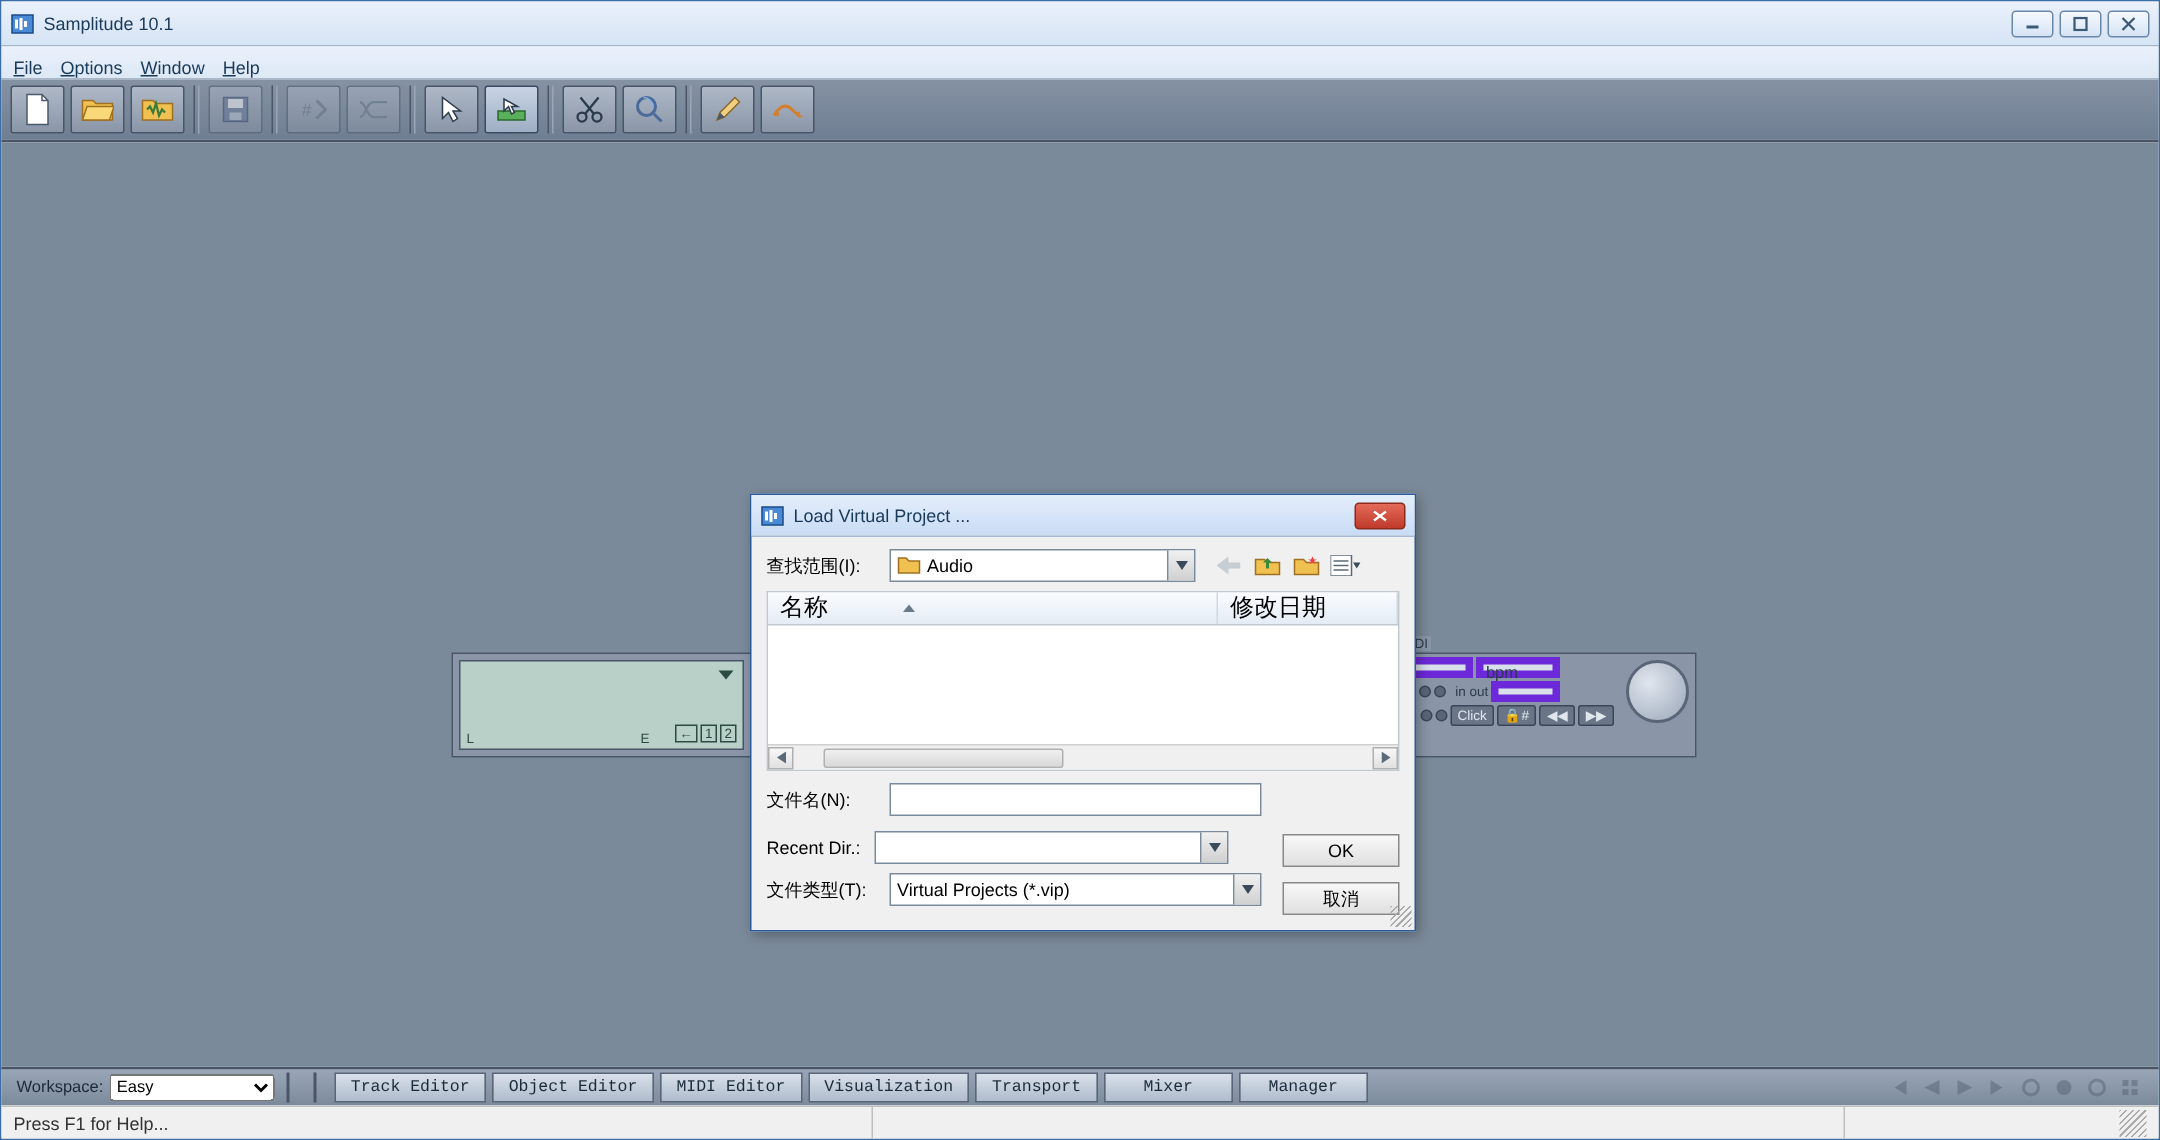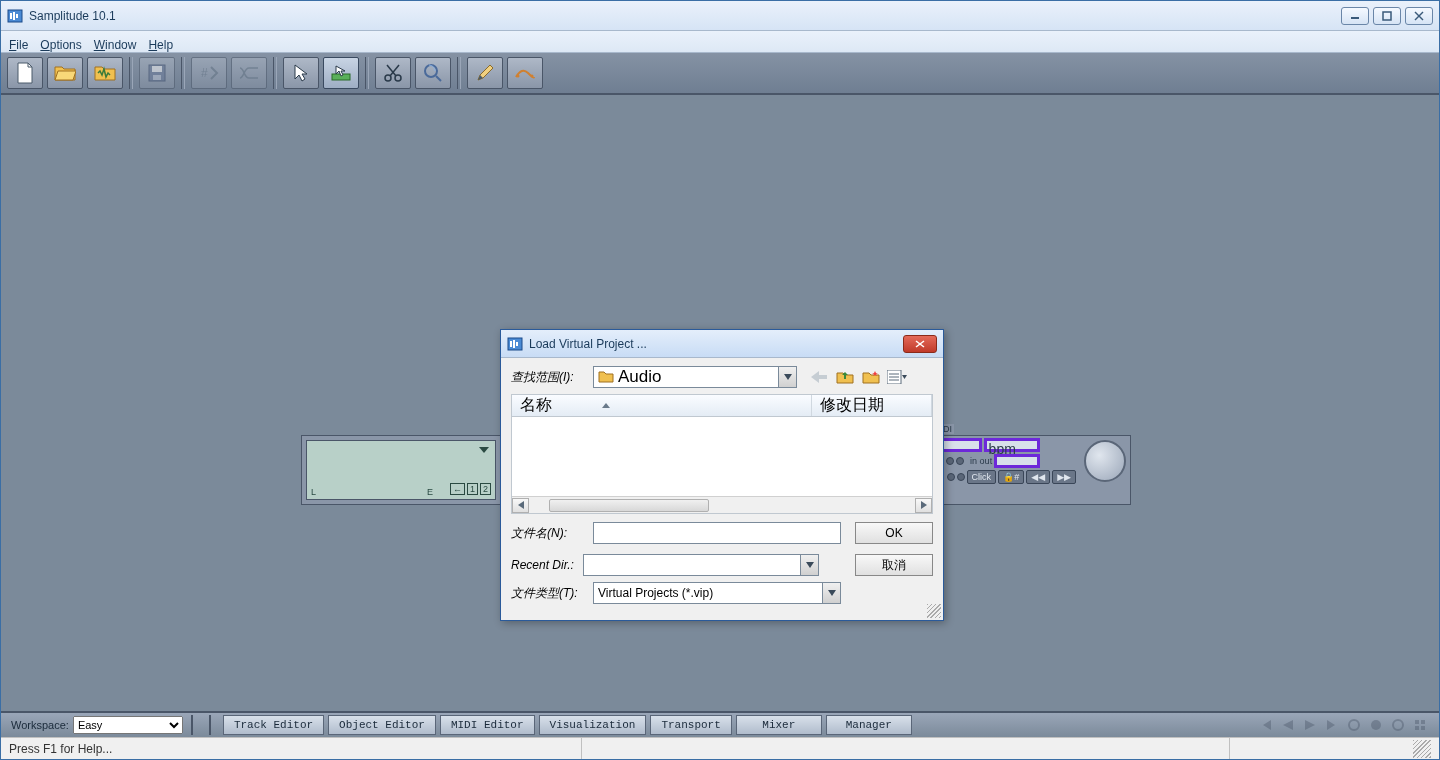--- a/index.html
+++ b/index.html
@@ -31,21 +31,21 @@
 .transport-strip .lcd { width: 190px; height: 60px; margin: 4px; background: #b8d0c8; border: 1px solid #4a5668; position: relative; }
 .transport-strip .lcd .corner { position: absolute; right: 4px; bottom: 4px; font-size: 9px; color: #2a4a42; display: flex; gap: 2px; }
 .transport-strip .lcd .corner span { border: 1px solid #2a4a42; padding: 0 2px; }
 .transport-strip .lcd .l { position: absolute; left: 4px; bottom: 2px; font-size: 9px; color: #2a4a42; }
 .transport-strip .lcd .e { position: absolute; left: 120px; bottom: 2px; font-size: 9px; color: #2a4a42; }
 .transport-strip .lcd .tri { position: absolute; right: 6px; top: 6px; width: 0; height: 0; border-left: 5px solid transparent; border-right: 5px solid transparent; border-top: 6px solid #2a4a42; }
 .transport-right { position: absolute; right: 4px; top: 2px; display: flex; gap: 4px; align-items: center; }
 .knob { width: 42px; height: 42px; border-radius: 50%; background: radial-gradient(circle at 35% 35%, #e0e6ee, #9aa6b8); border: 2px solid #5a6678; margin-left: 4px; }
 .minipanel { display: flex; flex-direction: column; gap: 2px; font-size: 9px; color: #2a3a4a; }
 .minipanel .row { display: flex; gap: 2px; align-items: center; }
-.minipanel .sel { width: 56px; height: 14px; background: #d8e0ea; border: 3px solid #6d28d9; font-size: 14px; padding: 0 2px; }
+.minipanel .sel { width: 56px; height: 14px; background: #d8e0ea; border: 5px solid #6d28d9; font-size: 11px; padding: 0 2px; }
 .minipanel .btn { padding: 1px 4px; background: #6a7688; border: 1px solid #3a4658; color: #e0e6ee; font-size: 9px; border-radius: 2px; }
 .minipanel .dot { width: 8px; height: 8px; border-radius: 50%; background: #5a6678; border: 1px solid #3a4658; }
 .midilabel { position: absolute; right: 176px; top: -12px; font-size: 9px; color: #2a3a4a; background: #8a96a8; padding: 0 2px; }
 
 .bottombar { height: 26px; background: linear-gradient(#9aa6b8,#7b8a9a); display: flex; align-items: center; border-top: 2px solid #4a5668; padding: 0 4px; gap: 4px; }
 .bottombar .label { font-size: 11px; color: #1a2a3a; margin-left: 6px; }
 .bottombar select { height: 18px; font-size: 11px; width: 110px; }
 .bottombar .sep2 { width: 6px; height: 20px; border-left: 2px solid #4a5668; margin: 0 4px; }
 .bottombar .panel-btn { height: 20px; padding: 0 10px; background: linear-gradient(#d8e0ea,#b0bccc); border: 1px solid #5a6678; font-size: 11px; color: #1a2a3a; display: flex; align-items: center; cursor: pointer; font-family: "Courier New", monospace; }
 .bottombar .spacer { flex: 1; }
@@ -57,43 +57,43 @@
 .statusbar .grip { width: 18px; height: 18px; margin-left: 4px; background: repeating-linear-gradient(135deg,#aaa 0,#aaa 1px,transparent 1px,transparent 3px); }
 
 
 .dialog { position: absolute; left: 499px; top: 234px; width: 444px; background: #f0f0f0; border: 1px solid #2a5a9a; box-shadow: 2px 2px 8px rgba(0,0,0,.3); }
 .dialog .dlg-title { height: 28px; background: linear-gradient(#e4eefb,#c8dcf5); display: flex; align-items: center; padding: 0 6px; border-bottom: 1px solid #a8b8cc; }
 .dialog .dlg-title .icon { width: 16px; height: 16px; margin-right: 6px; }
 .dialog .dlg-title .txt { font-size: 12px; color: #1a3a5a; flex: 1; }
 .dialog .dlg-title .close { width: 34px; height: 18px; background: linear-gradient(#e46a5a,#c03a2a); border: 1px solid #8a2a1a; border-radius: 3px; display: flex; align-items: center; justify-content: center; cursor: pointer; }
 .dialog .dlg-body { padding: 8px 10px 10px; }
 .dlg-row { display: flex; align-items: center; gap: 6px; margin-bottom: 6px; font-size: 12px; }
-.dlg-row .lbl { width: 76px; text-align: left; font-style: italic; }
+.dlg-row .lbl { width: 76px; text-align: left; }
 .dlg-row .lbl.narrow { width: 66px; }
-.folder-select { flex: 0 0 204px; height: 22px; border: 1px solid #7a8a9a; background: #fff; display: flex; align-items: center; padding: 0 4px; gap: 4px; font-family: "Courier New", monospace; font-size: 17px; position: relative; }
+.folder-select { flex: 0 0 204px; height: 22px; border: 1px solid #7a8a9a; background: #fff; display: flex; align-items: center; padding: 0 4px; gap: 4px; font-family: "Courier New", monospace; font-size: 12px; position: relative; }
 .folder-select .dd { position: absolute; right: 0; top: 0; width: 18px; height: 100%; background: linear-gradient(#f0f0f0,#d0d0d0); border-left: 1px solid #7a8a9a; display: flex; align-items: center; justify-content: center; }
 .nav-icons { display: flex; gap: 6px; align-items: center; margin-left: 6px; }
 .nav-icons .ni { width: 20px; height: 20px; display: flex; align-items: center; justify-content: center; cursor: pointer; }
 .nav-icons .ni.dim { opacity: .4; cursor: default; }
 
 .file-list { border: 1px solid #c0c8d0; background: #fff; height: 120px; position: relative; }
 .file-list .cols { display: flex; height: 22px; background: linear-gradient(#fafcff,#e4ecf5); border-bottom: 1px solid #c0c8d0; }
 .file-list .col { padding: 0 8px; font-size: 16px; display: flex; align-items: center; border-right: 1px solid #d0d8e0; position: relative; }
 .file-list .col .sort { width: 0; height: 0; border-left: 4px solid transparent; border-right: 4px solid transparent; border-bottom: 5px solid #6a7a8a; margin-left: 50px; }
 .file-list .empty { text-align: center; padding: 10px; font-size: 12px; }
 .file-list .hscroll { position: absolute; bottom: 0; left: 0; right: 0; height: 17px; background: #f0f0f0; border-top: 1px solid #d0d0d0; display: flex; align-items: center; }
 .file-list .hscroll .arrow { width: 17px; height: 15px; background: linear-gradient(#f8f8f8,#e0e0e0); border: 1px solid #b0b0b0; display: flex; align-items: center; justify-content: center; }
 .file-list .hscroll .thumb { width: 160px; height: 13px; margin-left: 20px; background: linear-gradient(#f0f0f0,#d8d8d8); border: 1px solid #b0b0b0; border-radius: 2px; }
 
 .dlg-input { flex: 1; height: 22px; border: 1px solid #7a8a9a; background: #fff; padding: 0 4px; font-family: "Courier New", monospace; font-size: 12px; }
 .dlg-select { flex: 1; height: 22px; border: 1px solid #7a8a9a; background: #fff; font-family: "Courier New", monospace; font-size: 12px; position: relative; display: flex; align-items: center; padding: 0 4px; }
 .dlg-select .dd { position: absolute; right: 0; top: 0; width: 18px; height: 100%; background: linear-gradient(#f0f0f0,#d0d0d0); border-left: 1px solid #7a8a9a; display: flex; align-items: center; justify-content: center; }
 .dlg-btn { width: 78px; height: 22px; background: linear-gradient(#f8f8f8,#e0e0e0); border: 1px solid #888; font-size: 12px; display: flex; align-items: center; justify-content: center; cursor: pointer; }
 .dlg-right-col { display: flex; flex-direction: column; gap: 10px; margin-left: 14px; }
-.dlg-lower { display: flex; gap: 0; margin-top: 8px; }
+.dlg-lower { display: flex; gap: 0; margin-top: 8px; align-items: flex-end; }
 .dlg-lower-left { flex: 1; }
 .dlg-resize { position: absolute; right: 2px; bottom: 2px; width: 14px; height: 14px; background: repeating-linear-gradient(135deg,#aaa 0,#aaa 1px,transparent 1px,transparent 3px); }
 
 svg { display: block; }
 .folder-ico { width: 16px; height: 14px; }
 </style>
 </head>
 <body>
 
 <div class="window">

